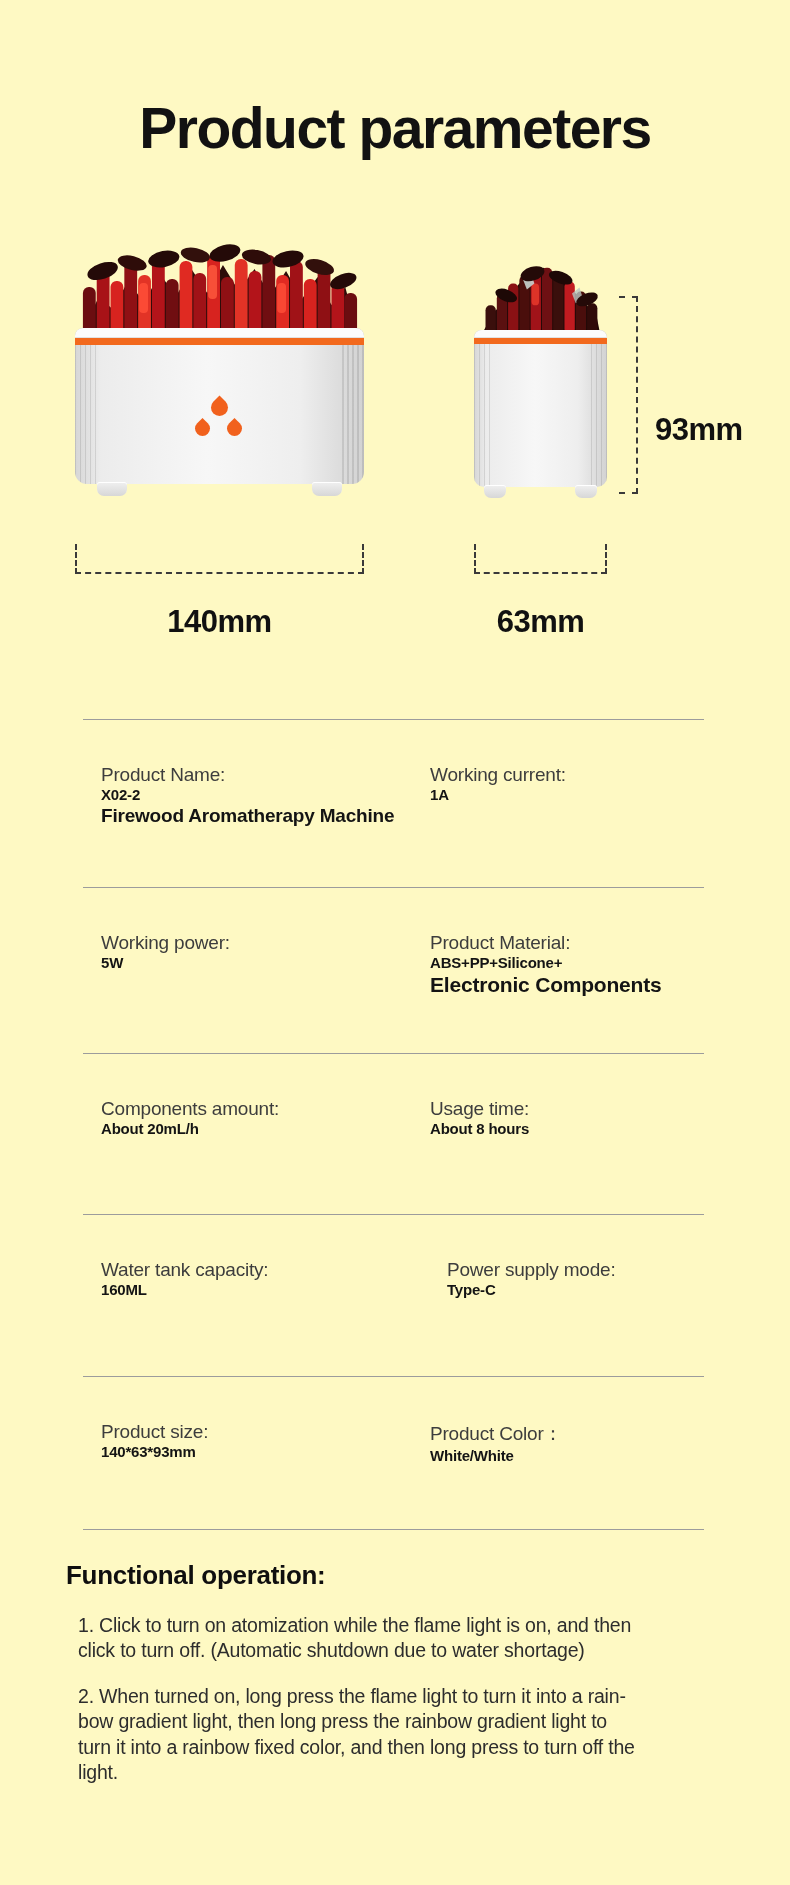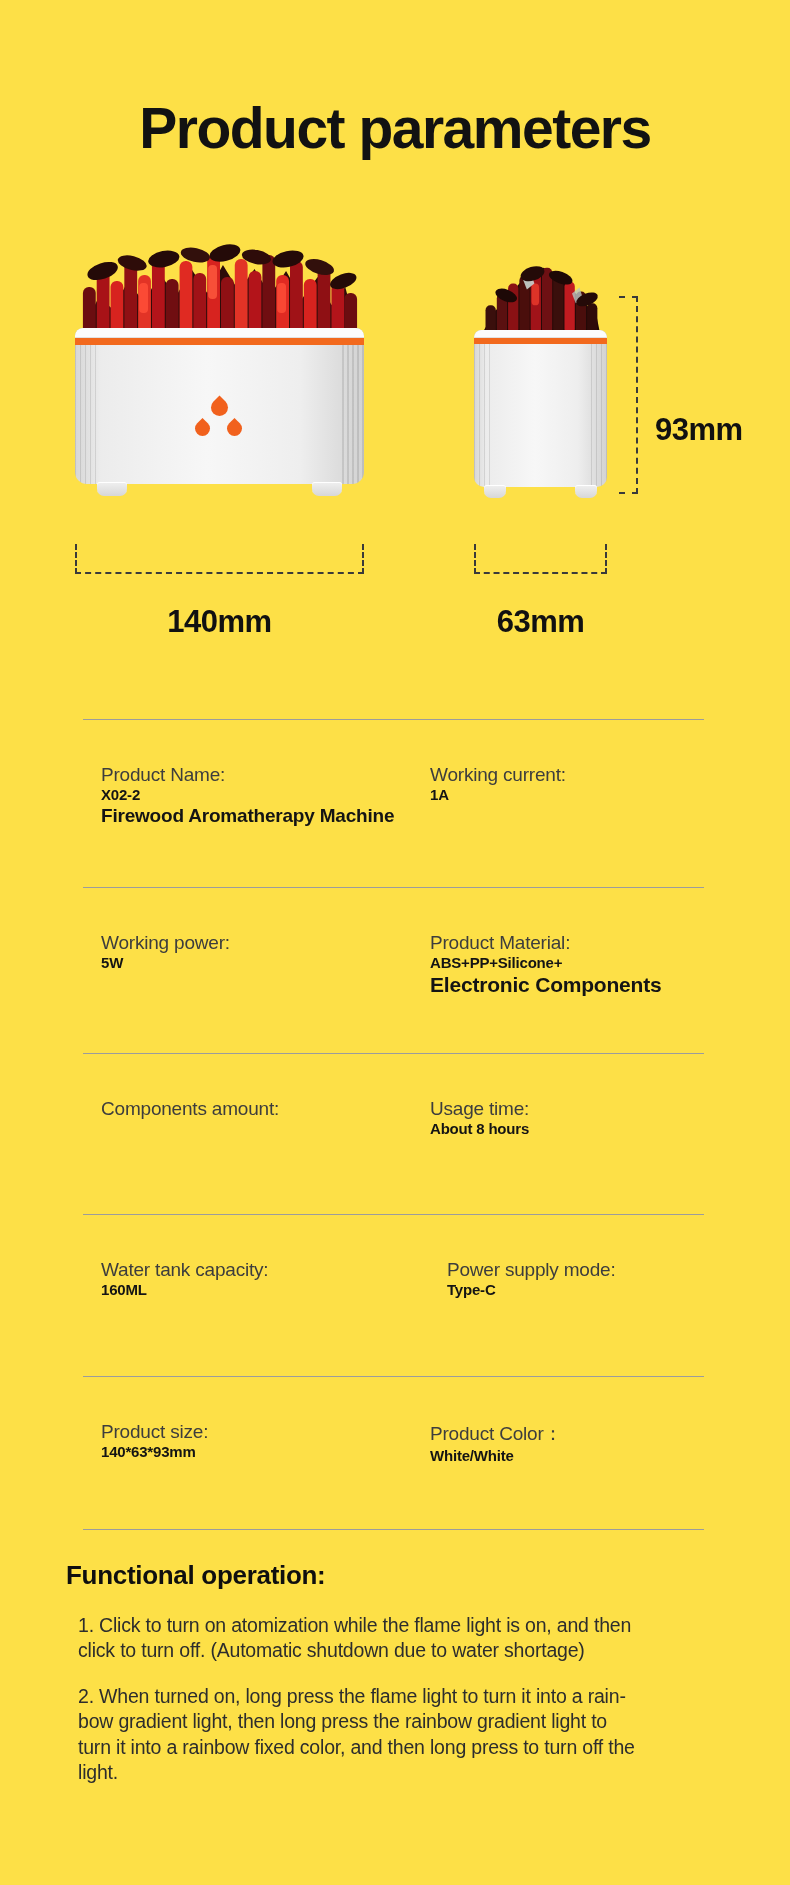--- a/index.html
+++ b/index.html
@@ -1,17 +1,17 @@
 <!DOCTYPE html>
 <html><head>
 <meta charset="utf-8">
 <style>
   html,body{margin:0;padding:0;background:#fff;}
   .page{
-    position:relative;width:790px;height:1885px;background:#fde047;overflow:hidden;
+    position:relative;width:790px;height:1885px;background:#fef9c3;overflow:hidden;
     font-family:"Liberation Sans", sans-serif;color:#141414;
   }
   
   .title{
     position:absolute;left:0;top:100px;width:790px;text-align:center;
     font-size:57px;font-weight:700;letter-spacing:-1.5px;color:#121212;line-height:1;
   }
   
   .device{position:absolute;}
   .front-device{left:75px;top:225px;width:289px;height:275px;}
@@ -199,20 +199,21 @@
       <div class="spec-col right">
         <div class="spec-label">Product Material:</div>
         <div class="spec-value">ABS+PP+Silicone+</div>
         <div class="spec-value2 big">Electronic Components</div>
       </div>
     </div>
 
     <div class="spec-row r3">
       <div class="spec-col left">
         <div class="spec-label">Components amount:</div>
+        <div class="spec-value">About 20mL/h</div>
       </div>
       <div class="spec-col right">
         <div class="spec-label">Usage time:</div>
         <div class="spec-value">About 8 hours</div>
       </div>
     </div>
 
     <div class="spec-row r4">
       <div class="spec-col left">
         <div class="spec-label">Water tank capacity:</div>

